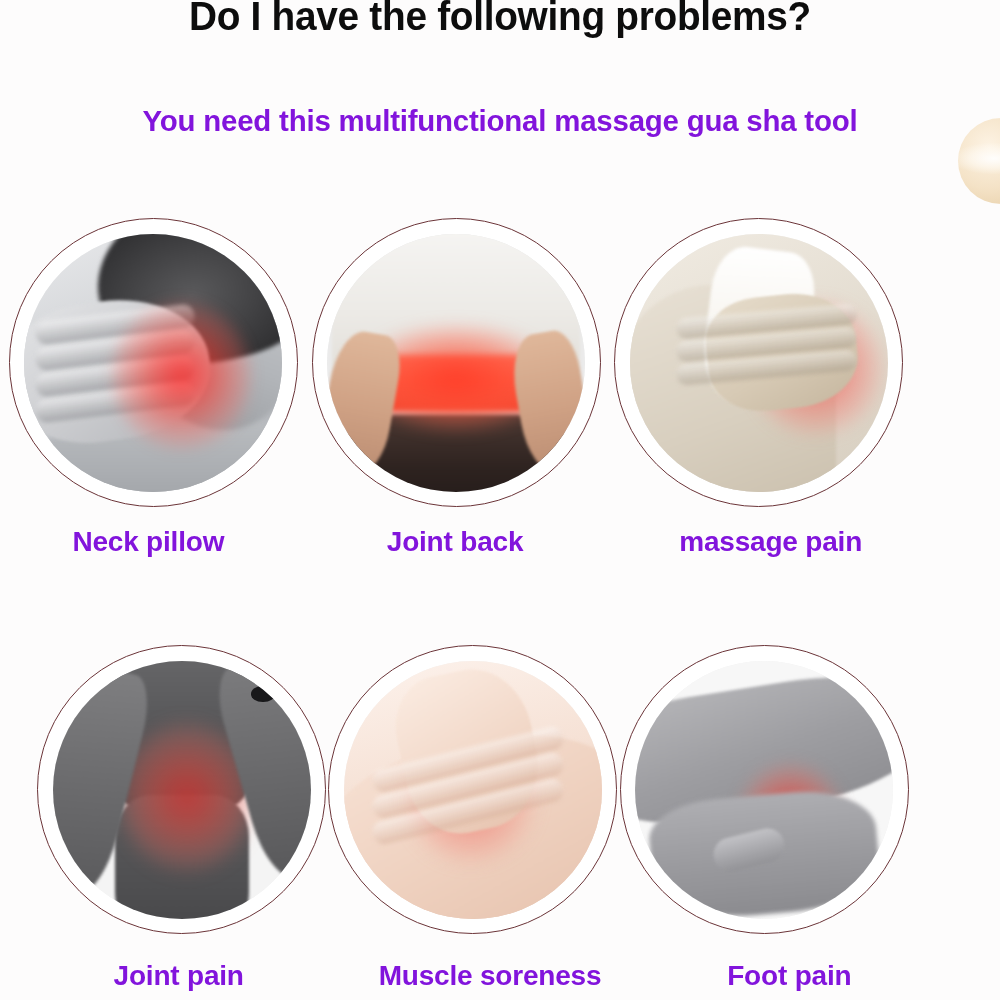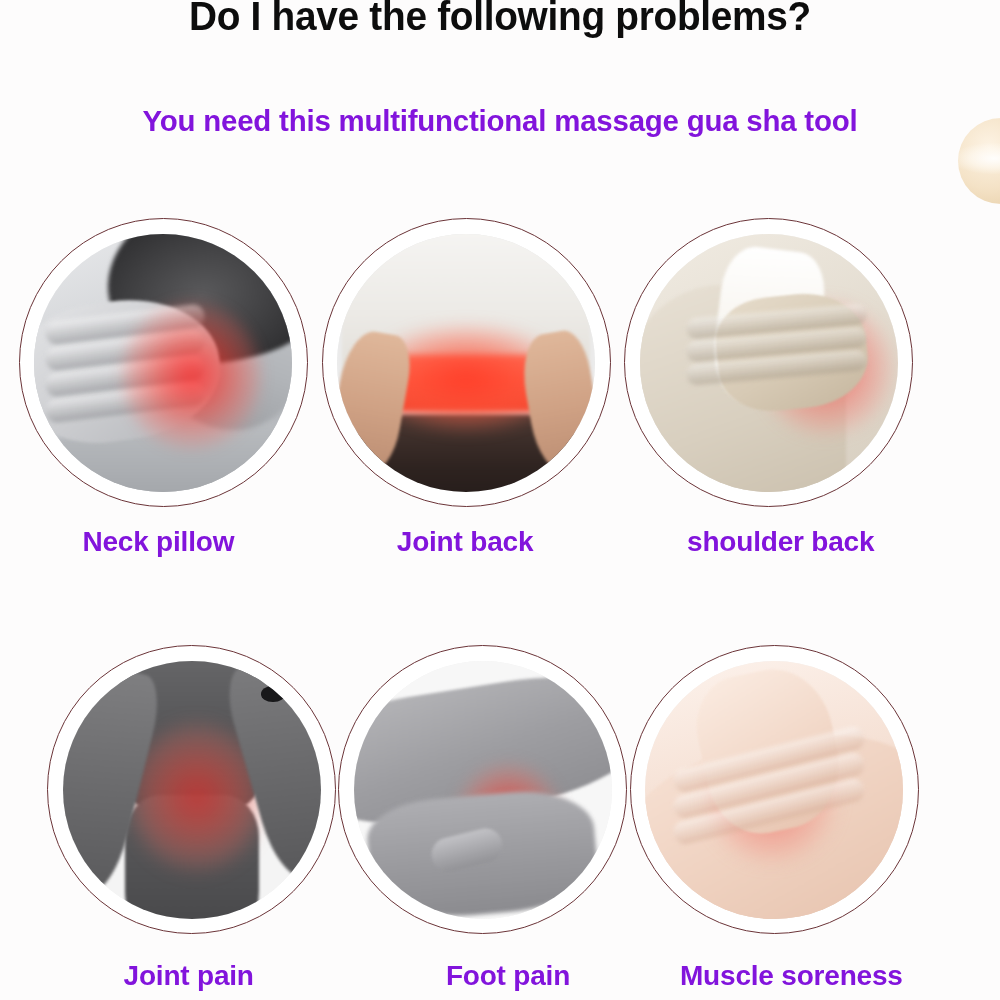--- a/index.html
+++ b/index.html
@@ -68,21 +68,21 @@
         #f4e2c6 52%,
         #e9d2ad 84%,
         #ddc195 100%);
     filter: blur(0.4px);
   }
 
   
   .grid {
     position: absolute;
     top: 218px;
-    left: 12px;
+    left: 2px;
     width: 908px;
   }
   .row {
     display: flex;
     justify-content: center;
     align-items: flex-start;
   }
   .row-2 { margin-top: 87px; margin-left: 34px; }
 
   .cell {
@@ -481,21 +481,21 @@
             <div class="sh-bg"></div>
             <div class="sh-sweater"></div>
             <div class="glow sh-glow"></div>
             <div class="sh-collar"></div>
             <div class="sh-hand"></div>
             <div class="sh-fing sf1"></div>
             <div class="sh-fing sf2"></div>
             <div class="sh-fing sf3"></div>
           </div>
         </div>
-        <div class="caption">shoulder back</div>
+        <div class="caption">massage pain</div>
       </div>
 
     </div>
 
     <div class="row row-2">
 
       <div class="cell cell-3">
         <div class="circle-frame">
           <div class="photo">
             <div class="kn-bg"></div>
@@ -503,44 +503,44 @@
             <div class="kn-calf"></div>
             <div class="glow kn-glow"></div>
             <div class="kn-armL"></div>
             <div class="kn-armR"></div>
             <div class="kn-nail"></div>
           </div>
         </div>
         <div class="caption">Joint pain</div>
       </div>
 
-      <div class="cell cell-5">
-        <div class="circle-frame">
-          <div class="photo">
-            <div class="ft-bg"></div>
-            <div class="ft-leg"></div>
-            <div class="glow ft-glow"></div>
-            <div class="ft-foot"></div>
-            <div class="ft-thumb"></div>
-          </div>
-        </div>
-        <div class="caption">Foot pain</div>
-      </div>
-
       <div class="cell cell-4">
         <div class="circle-frame">
           <div class="photo">
             <div class="mu-bg"></div>
             <div class="mu-leg"></div>
             <div class="glow mu-glow"></div>
             <div class="mu-hand"></div>
             <div class="mu-fing mf1"></div>
             <div class="mu-fing mf2"></div>
             <div class="mu-fing mf3"></div>
           </div>
         </div>
         <div class="caption">Muscle soreness</div>
       </div>
 
+      <div class="cell cell-5">
+        <div class="circle-frame">
+          <div class="photo">
+            <div class="ft-bg"></div>
+            <div class="ft-leg"></div>
+            <div class="glow ft-glow"></div>
+            <div class="ft-foot"></div>
+            <div class="ft-thumb"></div>
+          </div>
+        </div>
+        <div class="caption">Foot pain</div>
+      </div>
+
     </div>
 
   </div>
 </div>
 
 </body></html>

